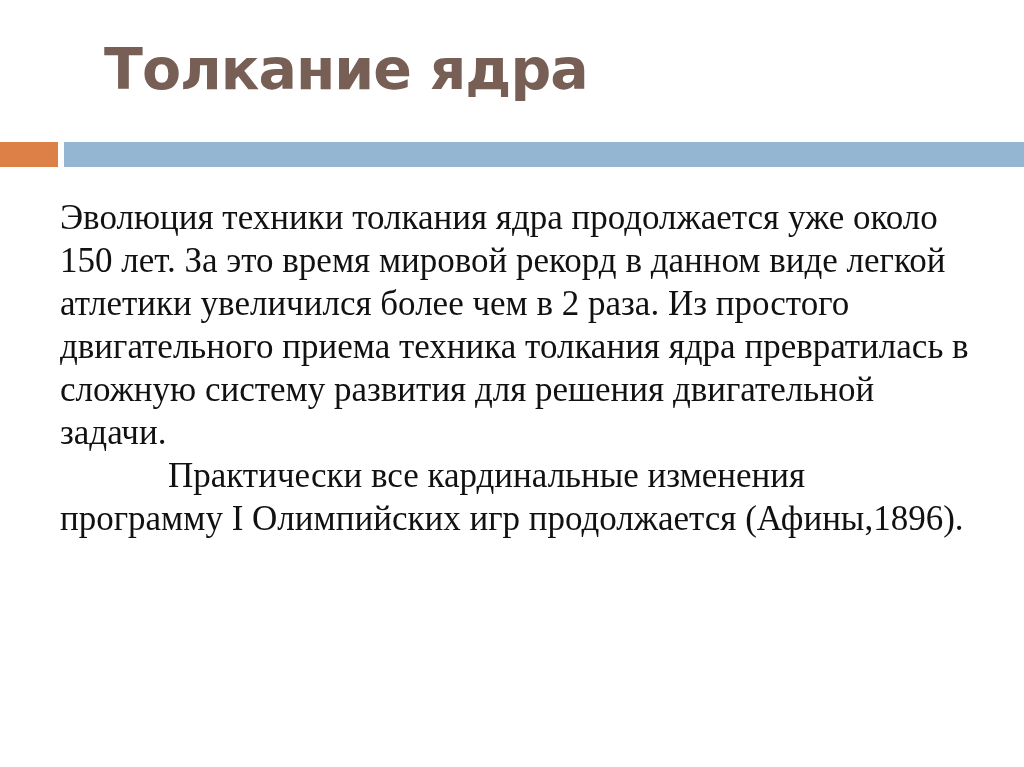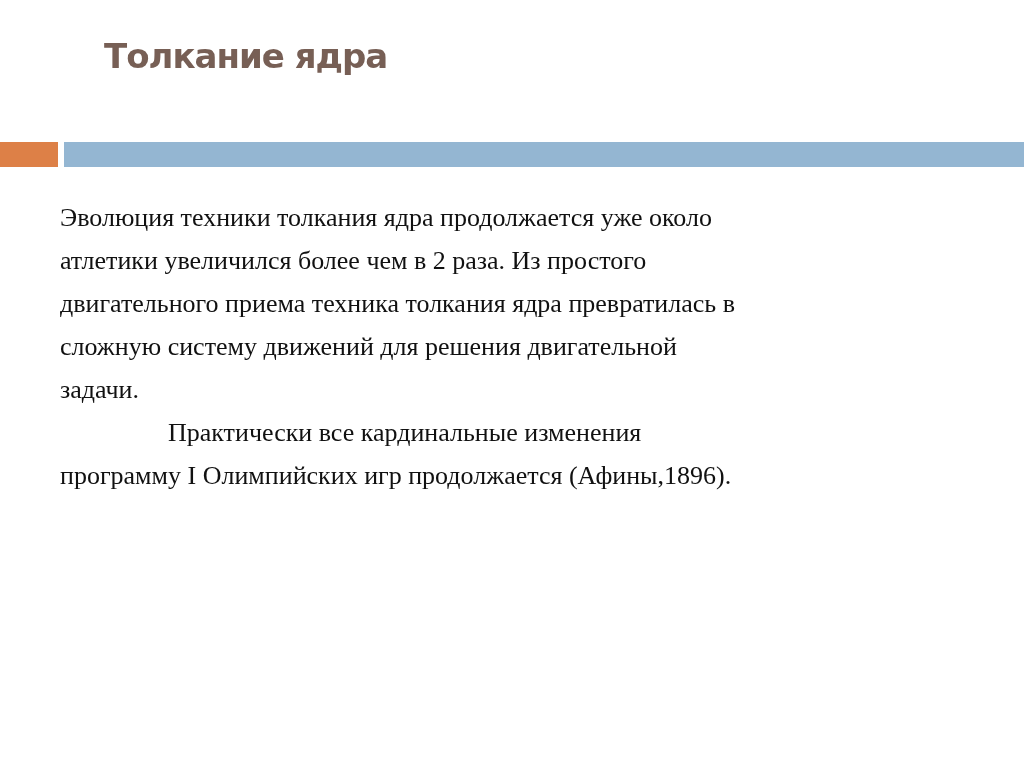--- a/index.html
+++ b/index.html
@@ -19,21 +19,21 @@
       width: 1024px; height: 767px;
       background: #ffffff;
     }
     .title {
       position: absolute;
       left: 104px;
       top: 36px;
       margin: 0;
       font-family: "DejaVu Sans", "Liberation Sans", sans-serif;
       font-weight: bold;
-      font-size: 34px;
+      font-size: 57px;
       letter-spacing: -1px;
       color: #775F55;
       white-space: nowrap;
     }
     .accent-orange {
       position: absolute;
       left: 0;
       top: 142px;
       width: 58px;
       height: 25px;
@@ -46,21 +46,21 @@
       width: 960px;
       height: 25px;
       background: #94B6D2;
     }
     .body-text {
       position: absolute;
       left: 60px;
       top: 196px;
       width: 920px;
       font-family: "Liberation Serif", "DejaVu Serif", serif;
-      font-size: 26px;
+      font-size: 35px;
       line-height: 43px;
       color: #111111;
     }
     .body-text p {
       margin: 0;
     }
     .line {
       display: block;
       white-space: nowrap;
     }
@@ -73,23 +73,24 @@
 
 <div class="slide">
   <h1 class="title">Толкание ядра</h1>
 
   <div class="accent-orange"></div>
   <div class="accent-blue"></div>
 
   <div class="body-text">
     <p>
       <span class="line">Эволюция техники толкания ядра продолжается уже около</span>
+      <span class="line">150 лет. За это время мировой рекорд в данном виде легкой</span>
       <span class="line">атлетики увеличился более чем в 2 раза. Из простого</span>
       <span class="line">двигательного приема техника толкания ядра превратилась в</span>
-      <span class="line">сложную систему движений для решения двигательной</span>
+      <span class="line">сложную систему развития для решения двигательной</span>
       <span class="line">задачи.</span>
     </p>
     <p>
       <span class="line indent">Практически все кардинальные изменения</span>
       <span class="line">программу I Олимпийских игр продолжается (Афины,1896).</span>
     </p>
   </div>
 </div>
 
 </body></html>

